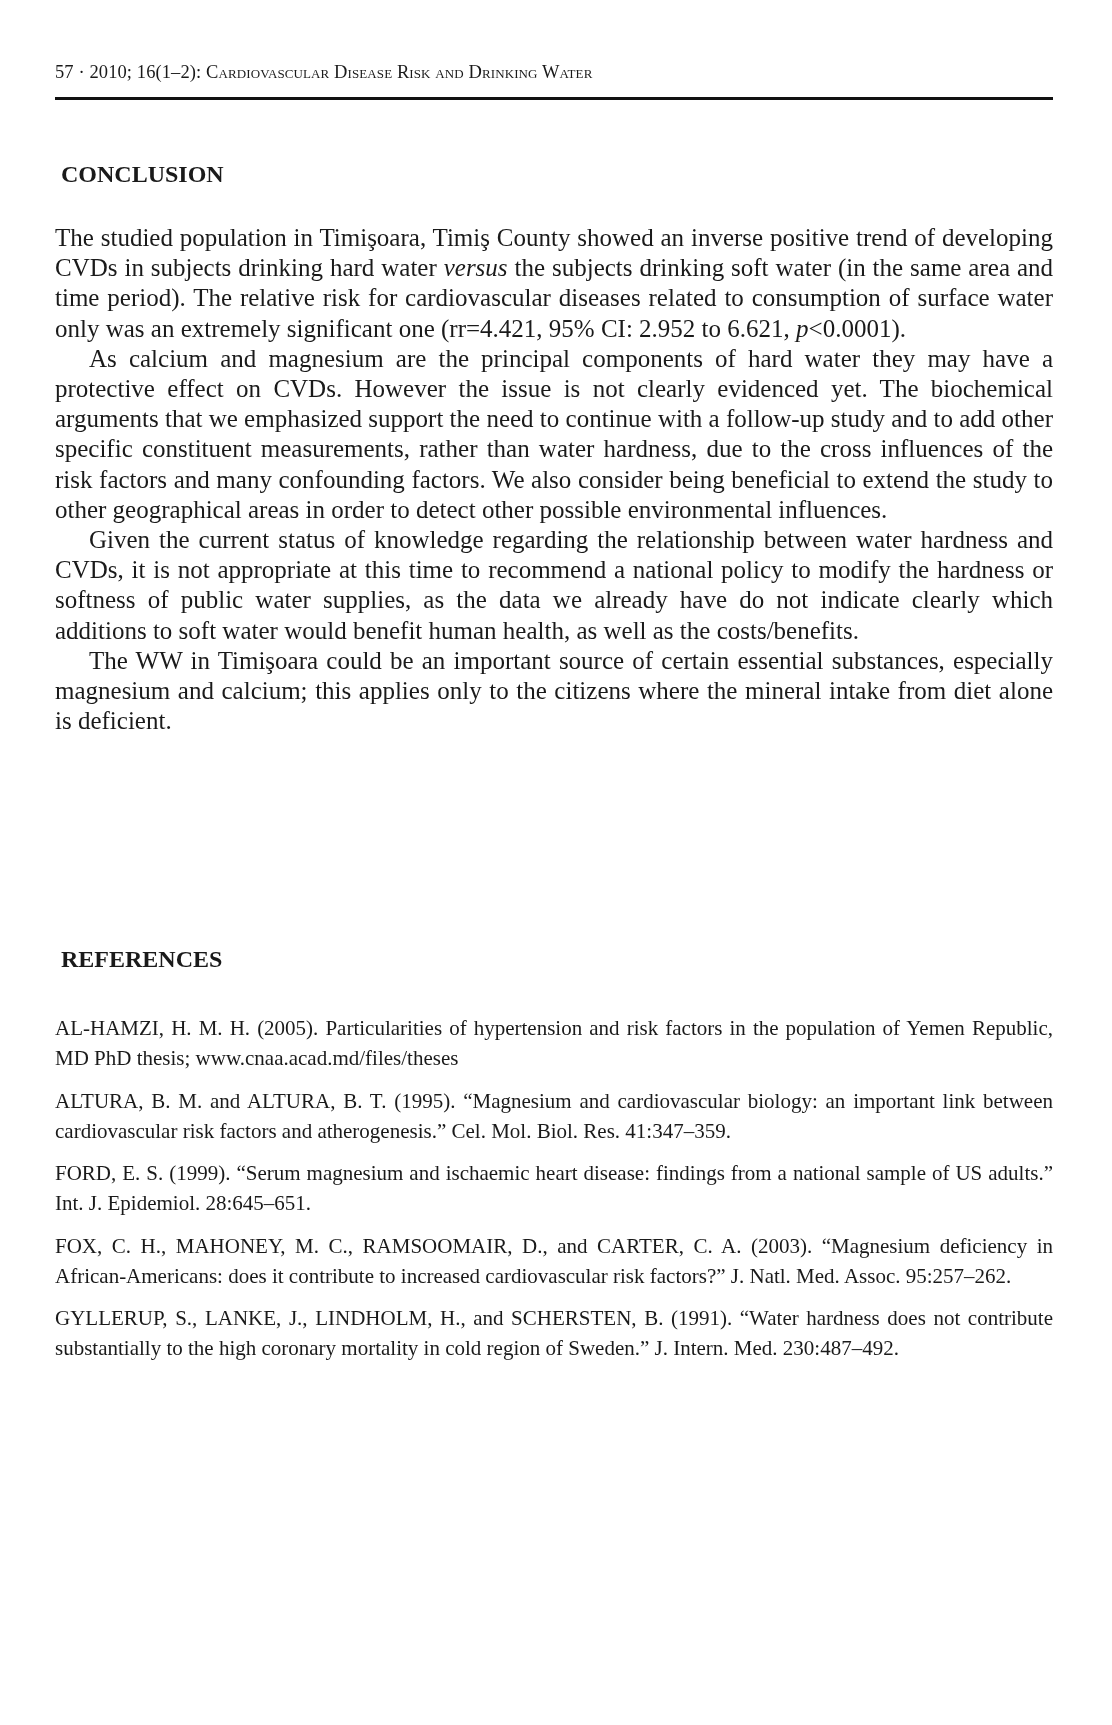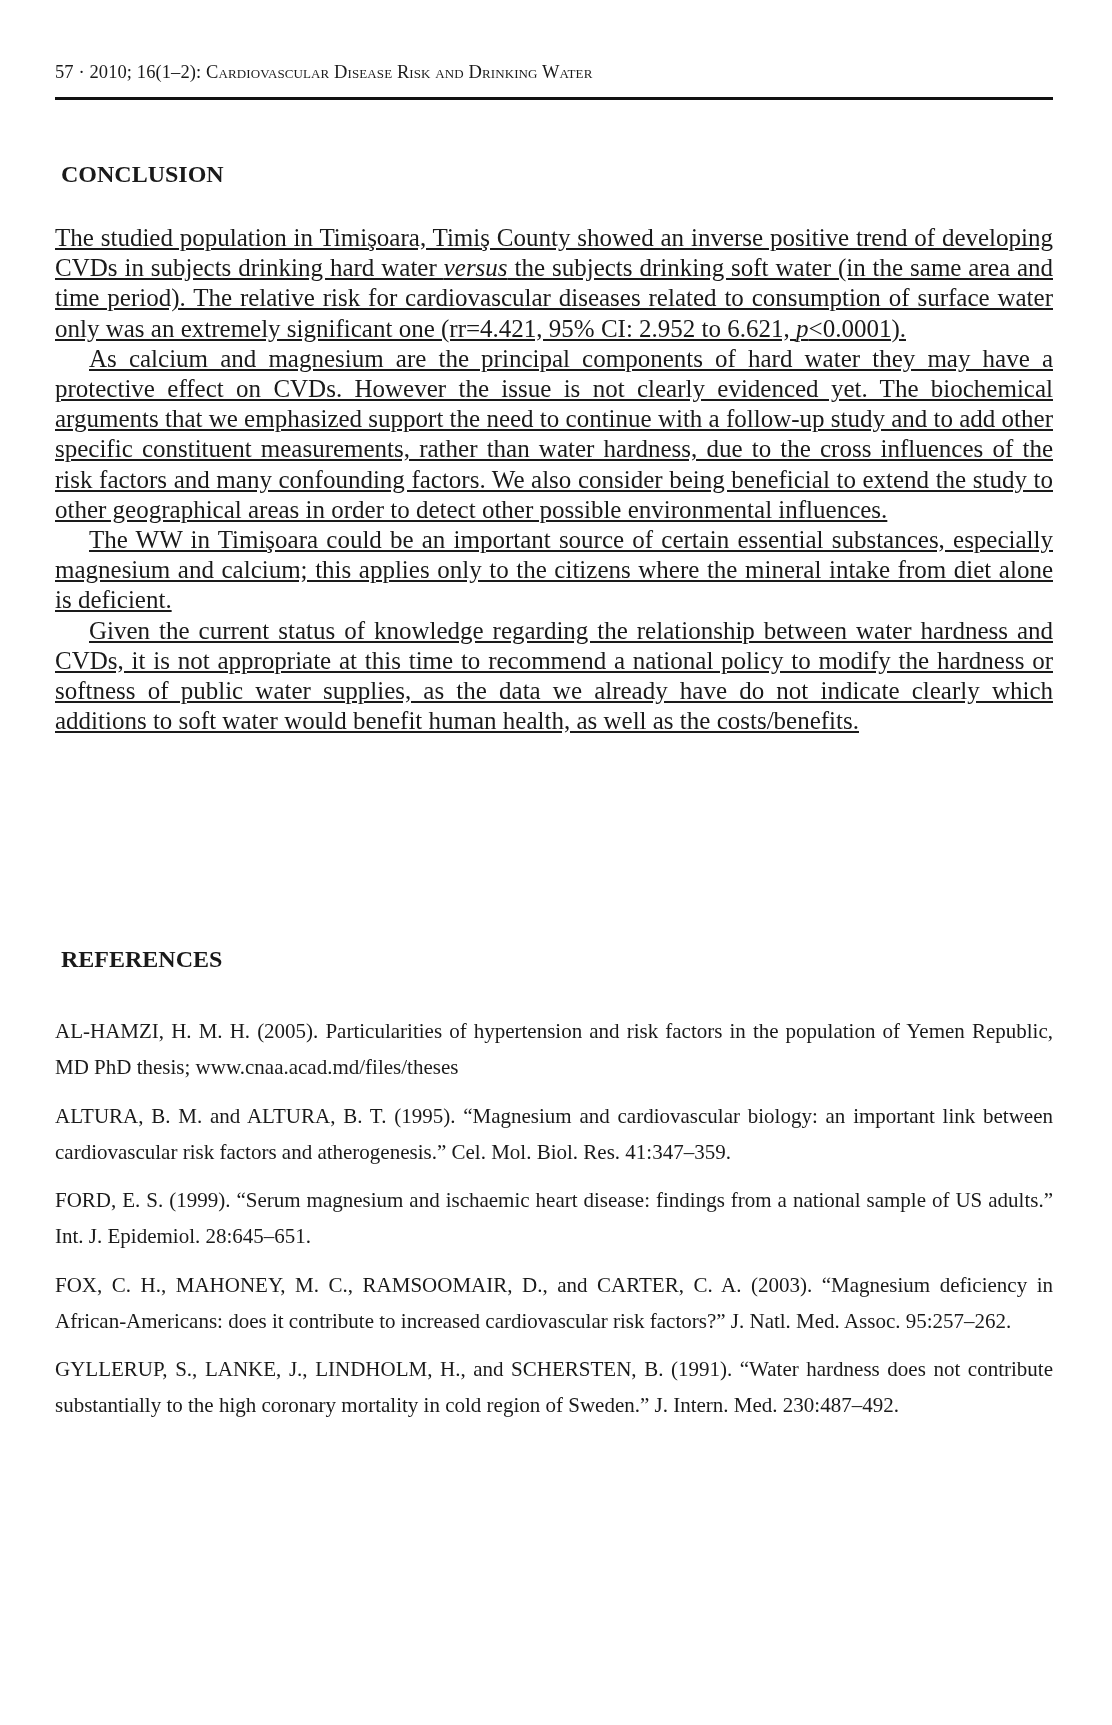--- a/index.html
+++ b/index.html
@@ -46,31 +46,30 @@
   .h-references { top: 942px; }
   .body-text {
     position: absolute;
     left: 0;
     top: 223px;
     width: 998px;
     font-size: 25px;
     line-height: 30.2px;
     text-align: justify;
     hyphens: manual;
-    text-decoration: underline;
   }
   .body-text p { margin: 0; }
   .body-text p.indent { text-indent: 34px; }
   .refs {
     position: absolute;
     left: 0;
     top: 1013px;
     width: 998px;
     font-size: 21px;
-    line-height: 36px;
+    line-height: 30px;
     text-align: justify;
   }
   .refs p { margin: 0 0 12.5px 0; }
   em { font-style: italic; }
 </style>
 </head>
 <body>
 
 <div class="page">
 
@@ -80,22 +79,22 @@
     <span>2010; 16(1–2):</span>
     <span class="sc">Cardiovascular Disease Risk and Drinking Water</span>
   </div>
   <div class="rule"></div>
 
   <h2 class="h-conclusion">CONCLUSION</h2>
 
   <div class="body-text">
     <p><span>The studied population in Timişoara, Timiş County showed an inverse positive trend of developing CVDs in subjects drinking hard water </span><em>versus</em><span> the subjects drinking soft water (in the same area and time period). The relative risk for cardiovascular diseases related to consumption of surface water only was an extremely significant one (rr=4.421, 95% CI: 2.952 to 6.621, </span><em>p</em><span>&lt;0.0001).</span></p>
     <p class="indent">As calcium and magnesium are the principal components of hard water they may have a protective effect on CVDs. However the issue is not clearly evidenced yet. The biochemical arguments that we emphasized support the need to continue with a follow-up study and to add other specific constituent measurements, rather than water hardness, due to the cross influences of the risk factors and many confounding factors. We also consider being beneficial to extend the study to other geographical areas in order to detect other possible environmental influences.</p>
+    <p class="indent">Given the current status of knowledge regarding the relationship between water hardness and CVDs, it is not appropriate at this time to recommend a national policy to modify the hardness or softness of public water supplies, as the data we already have do not indicate clearly which additions to soft water would benefit human health, as well as the costs/benefits.</p>
     <p class="indent">The WW in Timişoara could be an important source of certain essential substances, especially magnesium and calcium; this applies only to the citizens where the mineral intake from diet alone is deficient.</p>
-    <p class="indent">Given the current status of knowledge regarding the relationship between water hardness and CVDs, it is not appropriate at this time to recommend a national policy to modify the hardness or softness of public water supplies, as the data we already have do not indicate clearly which additions to soft water would benefit human health, as well as the costs/benefits.</p>
   </div>
 
   <h2 class="h-references">REFERENCES</h2>
 
   <div class="refs">
     <p>AL-HAMZI, H. M. H. (2005). Particularities of hypertension and risk factors in the population of Yemen Republic, MD PhD thesis; www.cnaa.acad.md/files/theses</p>
     <p>ALTURA, B. M. and ALTURA, B. T. (1995). “Magnesium and cardiovascular biology: an important link between cardiovascular risk factors and atherogenesis.” Cel. Mol. Biol. Res. 41:347–359.</p>
     <p>FORD, E. S. (1999). “Serum magnesium and ischaemic heart disease: findings from a national sample of US adults.” Int. J. Epidemiol. 28:645–651.</p>
     <p>FOX, C. H., MAHONEY, M. C., RAMSOOMAIR, D., and CARTER, C. A. (2003). “Magnesium deficiency in African-Americans: does it contribute to increased cardiovascular risk factors?” J. Natl. Med. Assoc. 95:257–262.</p>
     <p>GYLLERUP, S., LANKE, J., LINDHOLM, H., and SCHERSTEN, B. (1991). “Water hardness does not contribute substantially to the high coronary mortality in cold region of Sweden.” J. Intern. Med. 230:487–492.</p>

